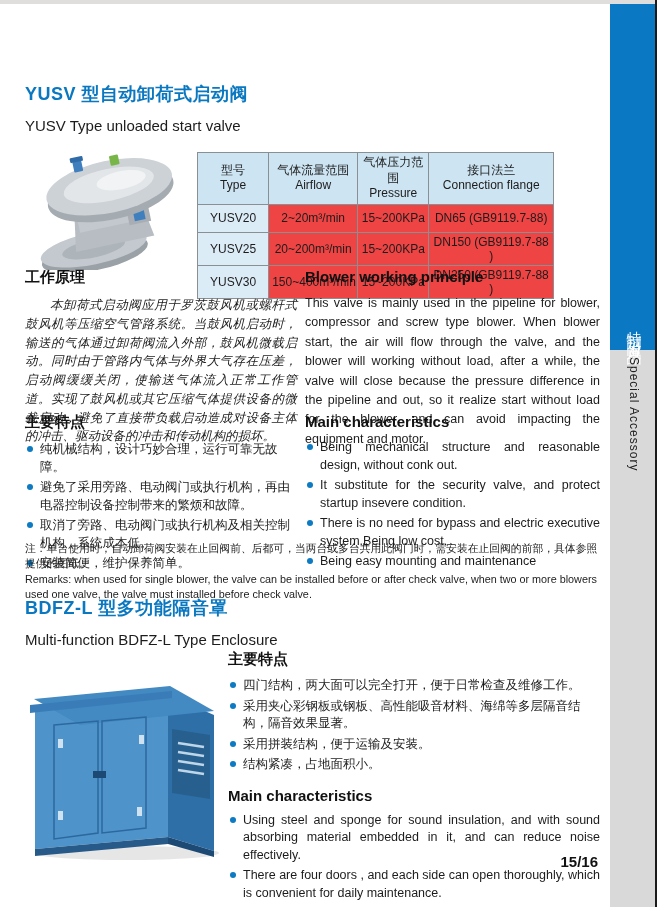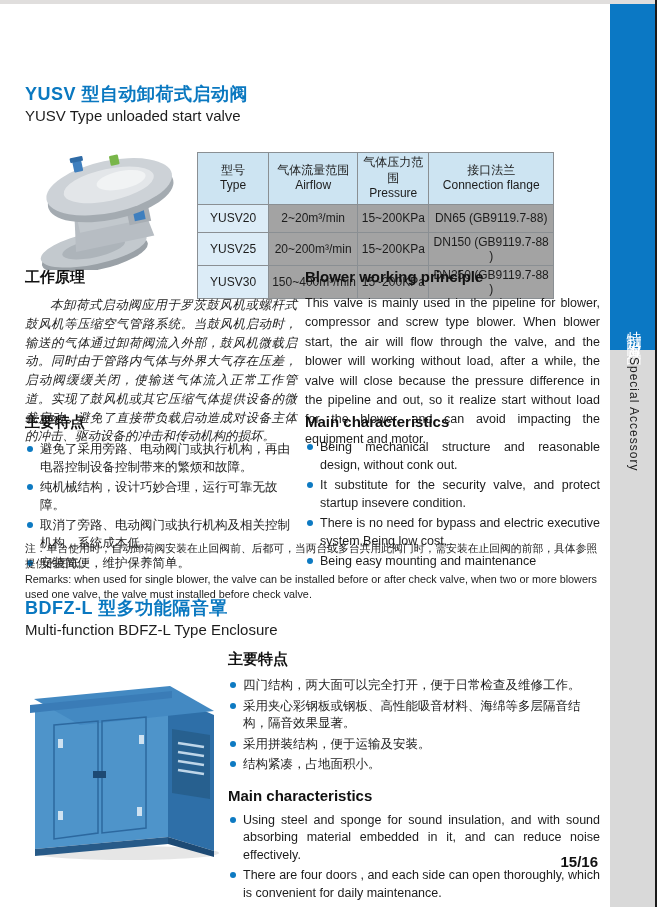--- a/index.html
+++ b/index.html
@@ -13,32 +13,32 @@
   .side-tab{width:47px;height:346px;background:#0b78c4;display:flex;align-items:flex-end;justify-content:center;
             box-sizing:border-box;padding-bottom:6px;}
   .tab-cn{writing-mode:vertical-rl;color:#fff;font-size:15px;letter-spacing:5px;font-weight:400;}
   .tab-en{writing-mode:vertical-rl;color:#222;font-size:12px;margin-top:7px;letter-spacing:1px;}
   .side-edge{position:absolute;top:0;right:0;width:2px;height:907px;background:#1b1b1b;}
 
   
   .sec-title{position:absolute;left:25px;}
   .t1{top:82px;} .t2{top:596px;}
   .h-cn{font-size:18px;font-weight:bold;color:#0a78c0;letter-spacing:.5px;}
-  .h-en{font-size:15px;color:#1c1c1c;margin-top:1px;}
+  .h-en{font-size:15px;color:#1c1c1c;margin-top:11px;}
 
   
   .valve-fig{position:absolute;left:25px;top:140px;width:170px;height:130px;margin:0;}
   .enclosure-fig{position:absolute;left:22px;top:653px;width:200px;height:210px;margin:0;}
 
   
   .spec-table{position:absolute;left:197px;top:152px;width:357px;border-collapse:collapse;
               font-size:12px;text-align:center;table-layout:fixed;}
   .spec-table th,.spec-table td{border:1px solid #8a8f93;padding:2px 3px;}
   .spec-table th{background:#cde4f2;font-weight:400;height:38px;line-height:1.3;}
-  .spec-table td{height:23px;background:#a3a3a3;}
+  .spec-table td{height:23px;background:#ef4444;}
   .spec-table td.col-type{background:#dcecf7;}
   .spec-table col.c1{width:20%;} .spec-table col.c2{width:25%;}
   .spec-table col.c3{width:20%;} .spec-table col.c4{width:35%;}
 
   
   .two-col{position:absolute;left:25px;width:575px;display:flex;gap:8px;}
   .row-principle{top:268px;} .row-features{top:413px;}
   .col-l{width:272px;flex:none;} .col-r{flex:1;min-width:0;}
   h3{font-size:15px;font-weight:bold;margin:0 0 9px;color:#111;}
   p.cn{font-size:12.5px;line-height:1.5;text-indent:2em;text-align:justify;margin:0;font-style:italic;}
@@ -149,25 +149,25 @@
       <p class="en">This valve is mainly used in the pipeline for blower, compressor and screw type blower. When blower start, the air will flow through the valve, and the blower will working without load, after a while, the valve will close because the pressure difference in the pipeline and out, so it realize start without load for the blower, and can avoid impacting the equipment and motor.</p>
     </div>
   </section>
 
   <section class="two-col row-features">
     <div class="col-l">
       <h3>主要特点</h3>
       <ul class="blist cnl">
           <li>
             <span class="dot"></span>
+            <span class="li-text">纯机械结构，设计巧妙合理，运行可靠无故障。</span>
+          </li>
+          <li>
+            <span class="dot"></span>
             <span class="li-text">避免了采用旁路、电动阀门或执行机构，再由电器控制设备控制带来的繁烦和故障。</span>
-          </li>
-          <li>
-            <span class="dot"></span>
-            <span class="li-text">纯机械结构，设计巧妙合理，运行可靠无故障。</span>
           </li>
           <li>
             <span class="dot"></span>
             <span class="li-text">取消了旁路、电动阀门或执行机构及相关控制机构，系统成本低。</span>
           </li>
           <li>
             <span class="dot"></span>
             <span class="li-text">安装简便，维护保养简单。</span>
           </li>
         </ul>

